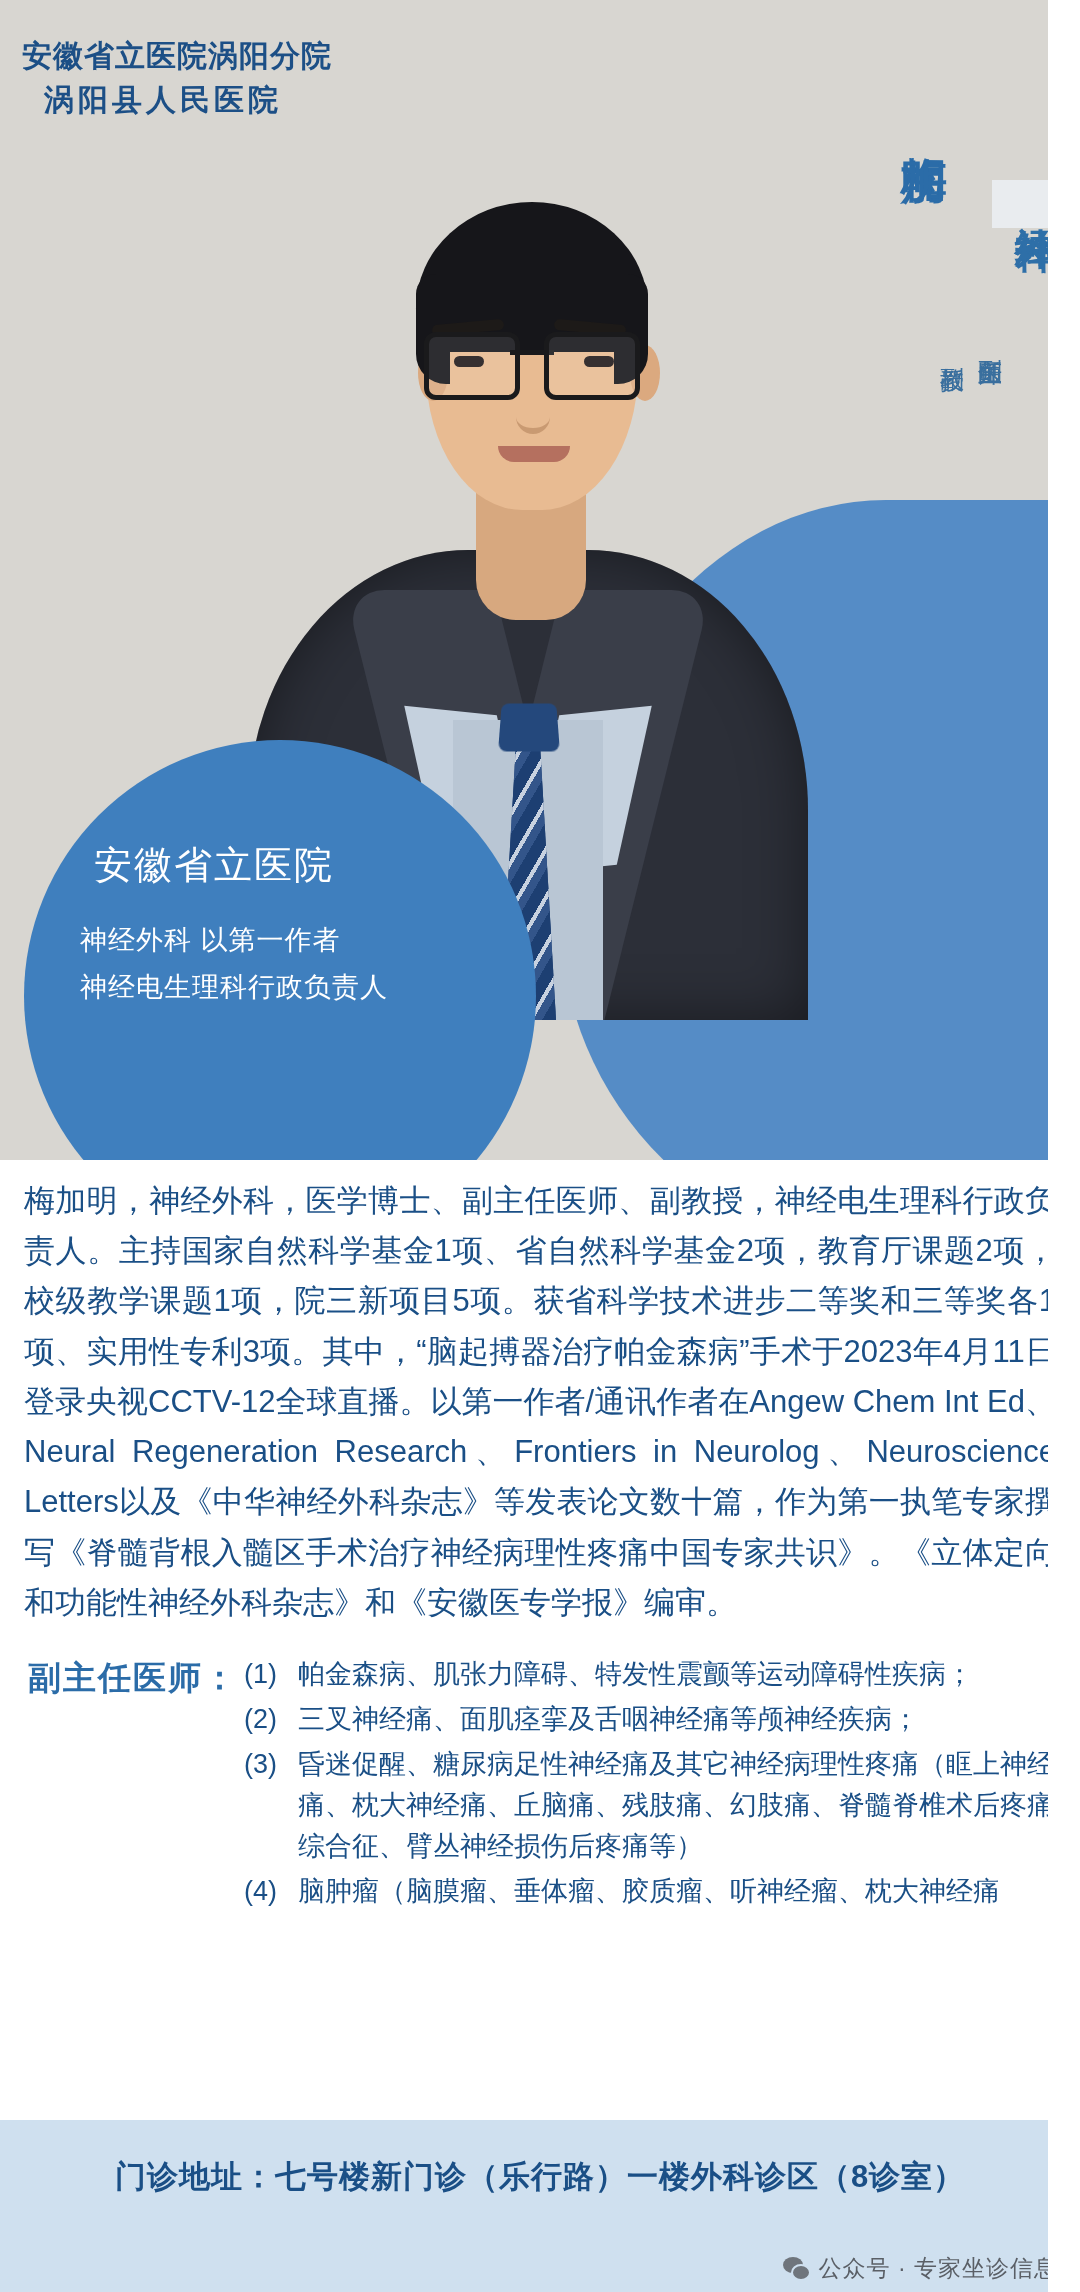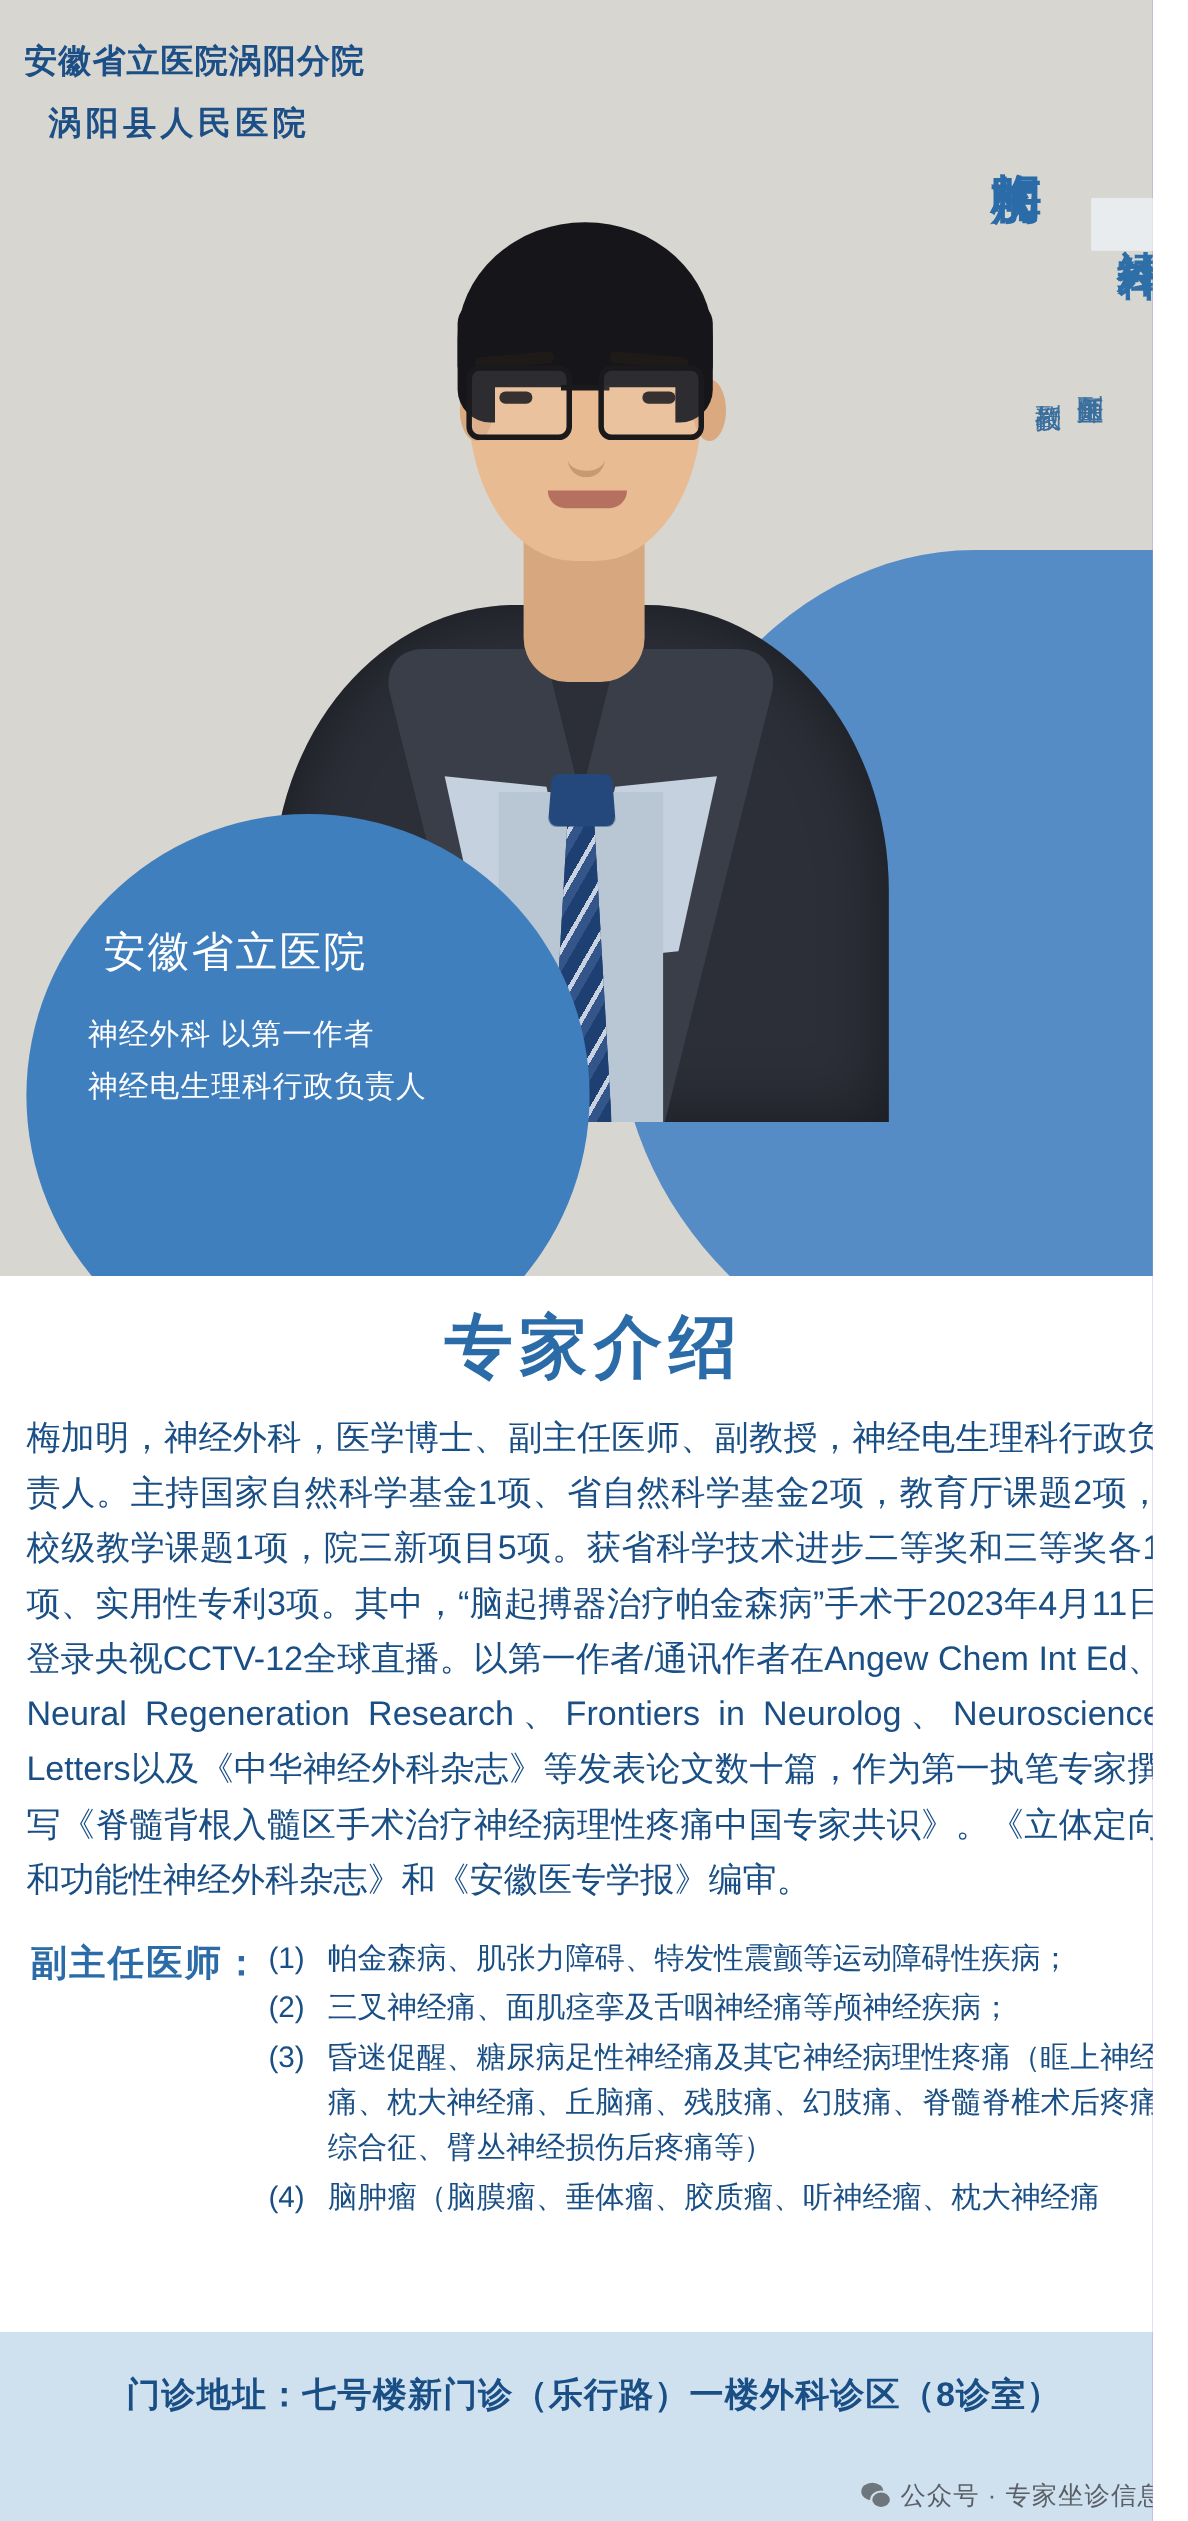--- a/index.html
+++ b/index.html
@@ -34,21 +34,20 @@
     color: #1c4f86;
     font-weight: bold;
     font-size: 30px;
     line-height: 1.45;
     letter-spacing: 1px;
     z-index: 8;
   }
   .hospital-name .line2 {
     padding-left: 22px;
     letter-spacing: 4px;
-    margin-top: 13px;
   }
 
   
   .photo-wrap {
     position: absolute;
     left: 248px;
     top: 150px;
     width: 560px;
     height: 870px;
     z-index: 3;
@@ -496,21 +495,20 @@
     <div class="circle">
       <div class="circle-inner">
         <div class="circle-title">安徽省立医院</div>
         <div class="circle-line">神经外科  以第一作者</div>
         <div class="circle-line">神经电生理科行政负责人</div>
       </div>
     </div>
   </div>
 
   <div class="mid">
-    <div class="section-title">专家介绍</div>
     <div class="intro">梅加明，神经外科，医学博士、副主任医师、副教授，神经电生理科行政负责人。主持国家自然科学基金1项、省自然科学基金2项，教育厅课题2项，校级教学课题1项，院三新项目5项。获省科学技术进步二等奖和三等奖各1项、实用性专利3项。其中，“脑起搏器治疗帕金森病”手术于2023年4月11日登录央视CCTV-12全球直播。以第一作者/通讯作者在Angew Chem Int Ed、Neural Regeneration Research、Frontiers in Neurolog、Neuroscience  Letters以及《中华神经外科杂志》等发表论文数十篇，作为第一执笔专家撰写《脊髓背根入髓区手术治疗神经病理性疼痛中国专家共识》。《立体定向和功能性神经外科杂志》和《安徽医专学报》编审。</div>
 
     <div class="skills">
       <div class="skills-label">副主任医师：</div>
       <div class="skills-list">
         <div class="skill-item">
           <div class="skill-num">(1)</div>
           <div class="skill-text">帕金森病、肌张力障碍、特发性震颤等运动障碍性疾病；</div>
         </div>
         <div class="skill-item">

